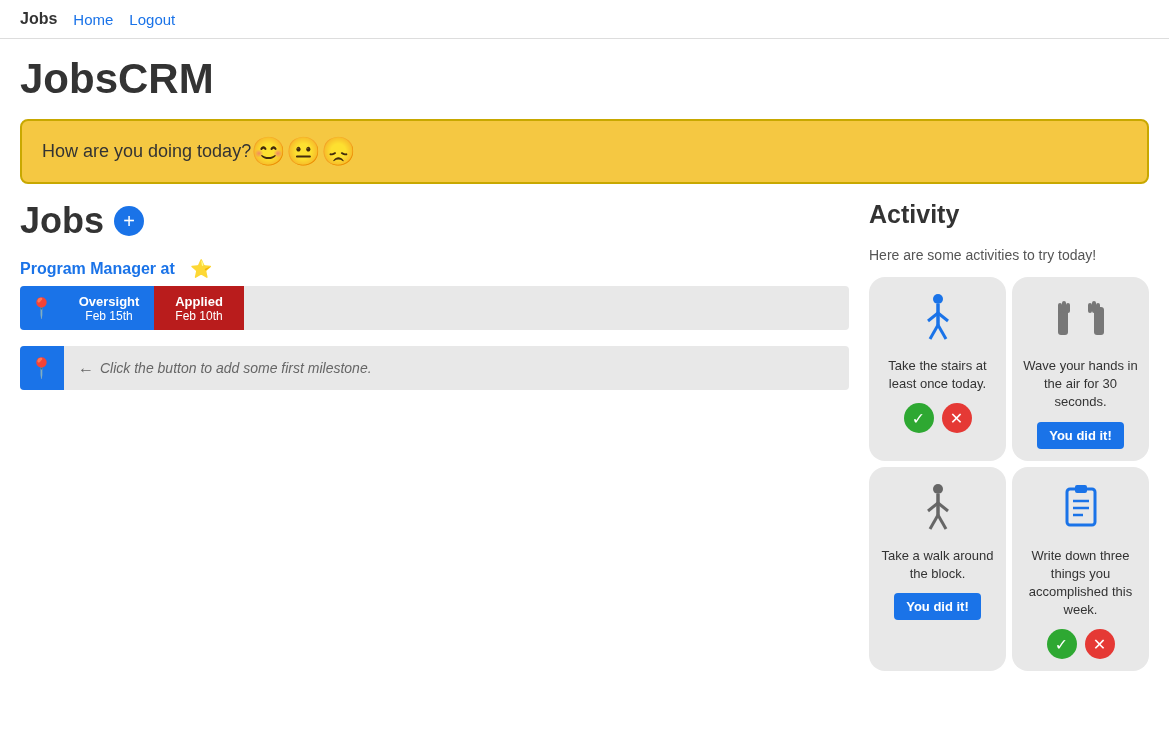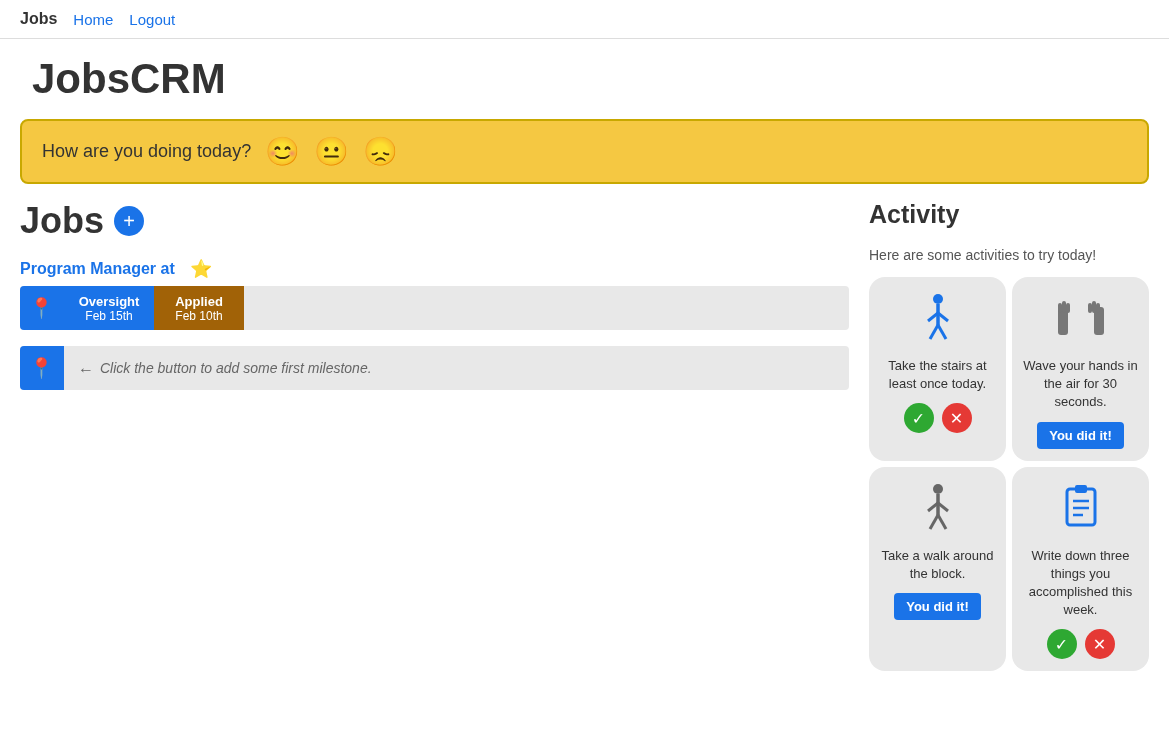--- a/index.html
+++ b/index.html
@@ -23,33 +23,32 @@
       text-decoration: none;
       font-size: 15px;
       cursor: pointer;
     }
 
     
     .page-title {
       font-size: 42px;
       font-weight: bold;
       padding: 16px 20px 8px;
-      margin-left: 12px;
     }
 
     
     .mood-banner {
       margin: 8px 20px 16px;
       background: #f5c842;
       border: 2px solid #c8a800;
       border-radius: 8px;
       padding: 14px 20px;
       display: flex;
       align-items: center;
-      gap: 14px;
+      gap: 0;
     }
     .mood-text {
       font-size: 18px;
       color: #333;
     }
     .mood-emoji {
       font-size: 28px;
       cursor: pointer;
     }
 
@@ -143,21 +142,21 @@
       display: flex;
       flex-direction: column;
       align-items: center;
       justify-content: center;
       font-size: 13px;
       font-weight: bold;
       color: white;
       min-width: 90px;
     }
     .milestone-item.interview { background: #1a73e8; }
-    .milestone-item.applied { background: #a16207; }
+    .milestone-item.applied { background: #b91c1c; }
     .milestone-item-label { font-size: 13px; font-weight: bold; }
     .milestone-item-date { font-size: 12px; font-weight: normal; }
 
     .milestone-empty {
       display: flex;
       align-items: center;
       padding-left: 14px;
       color: #666;
       font-style: italic;
       font-size: 14px;

